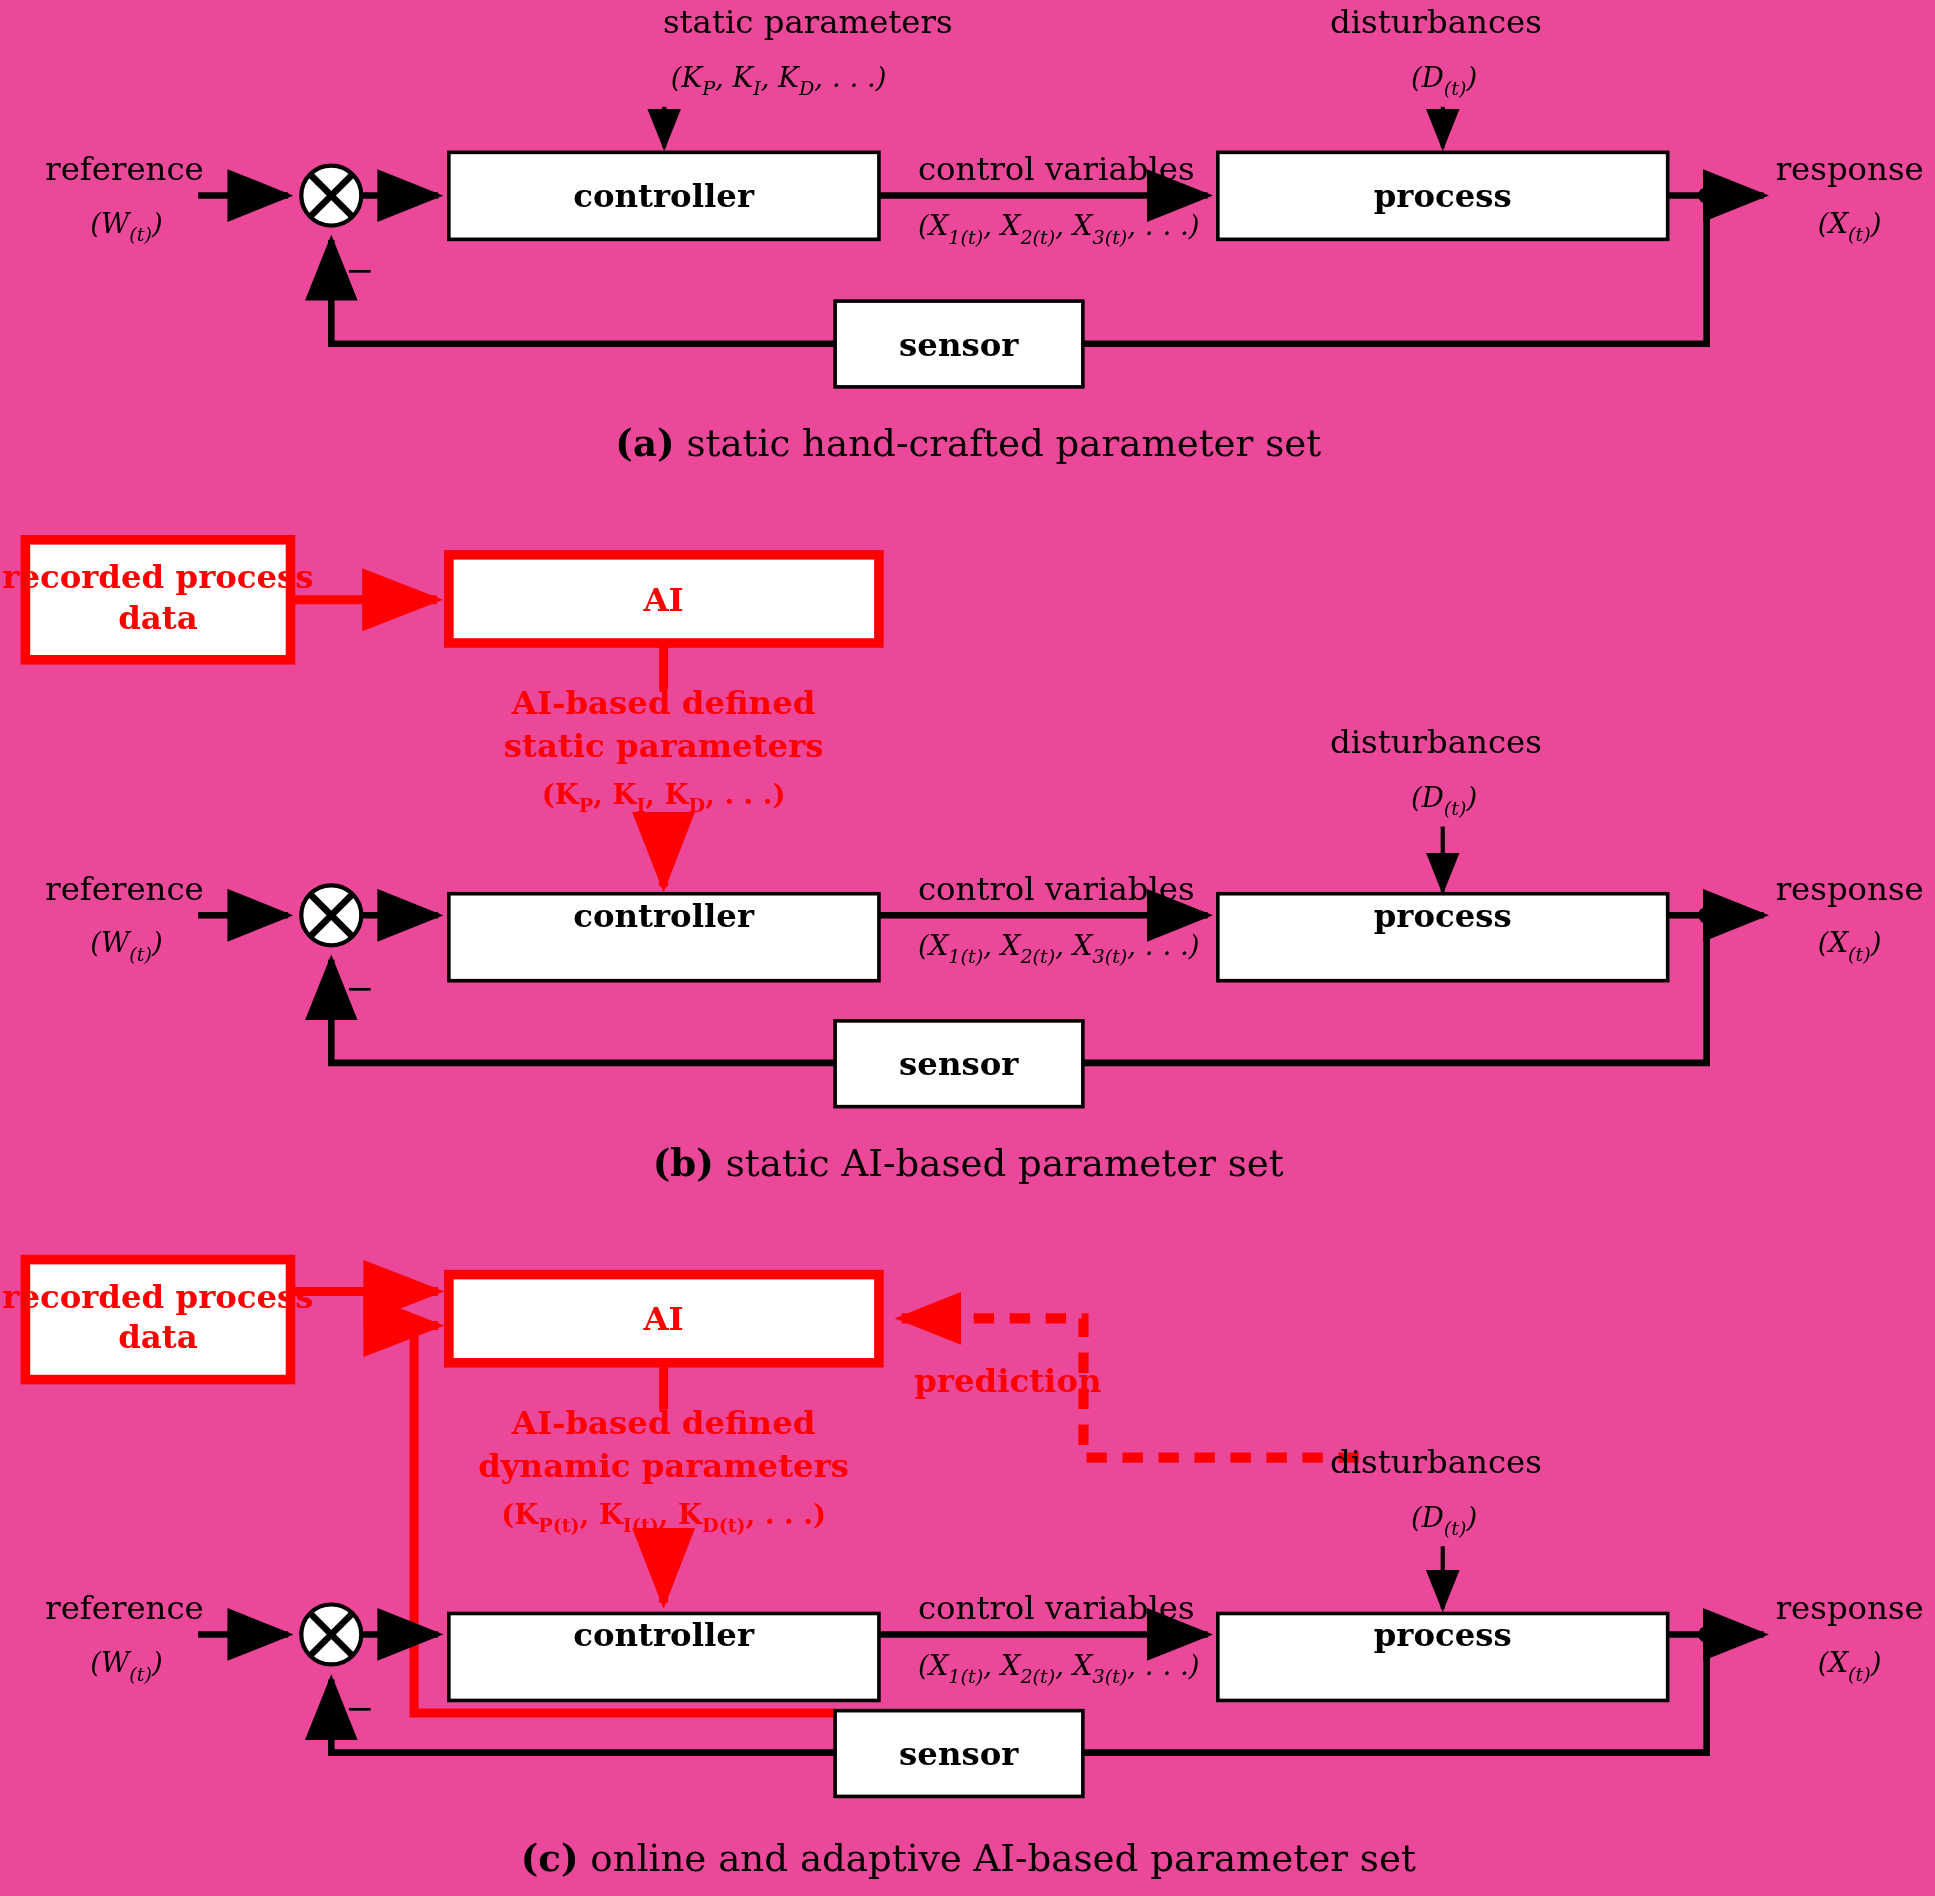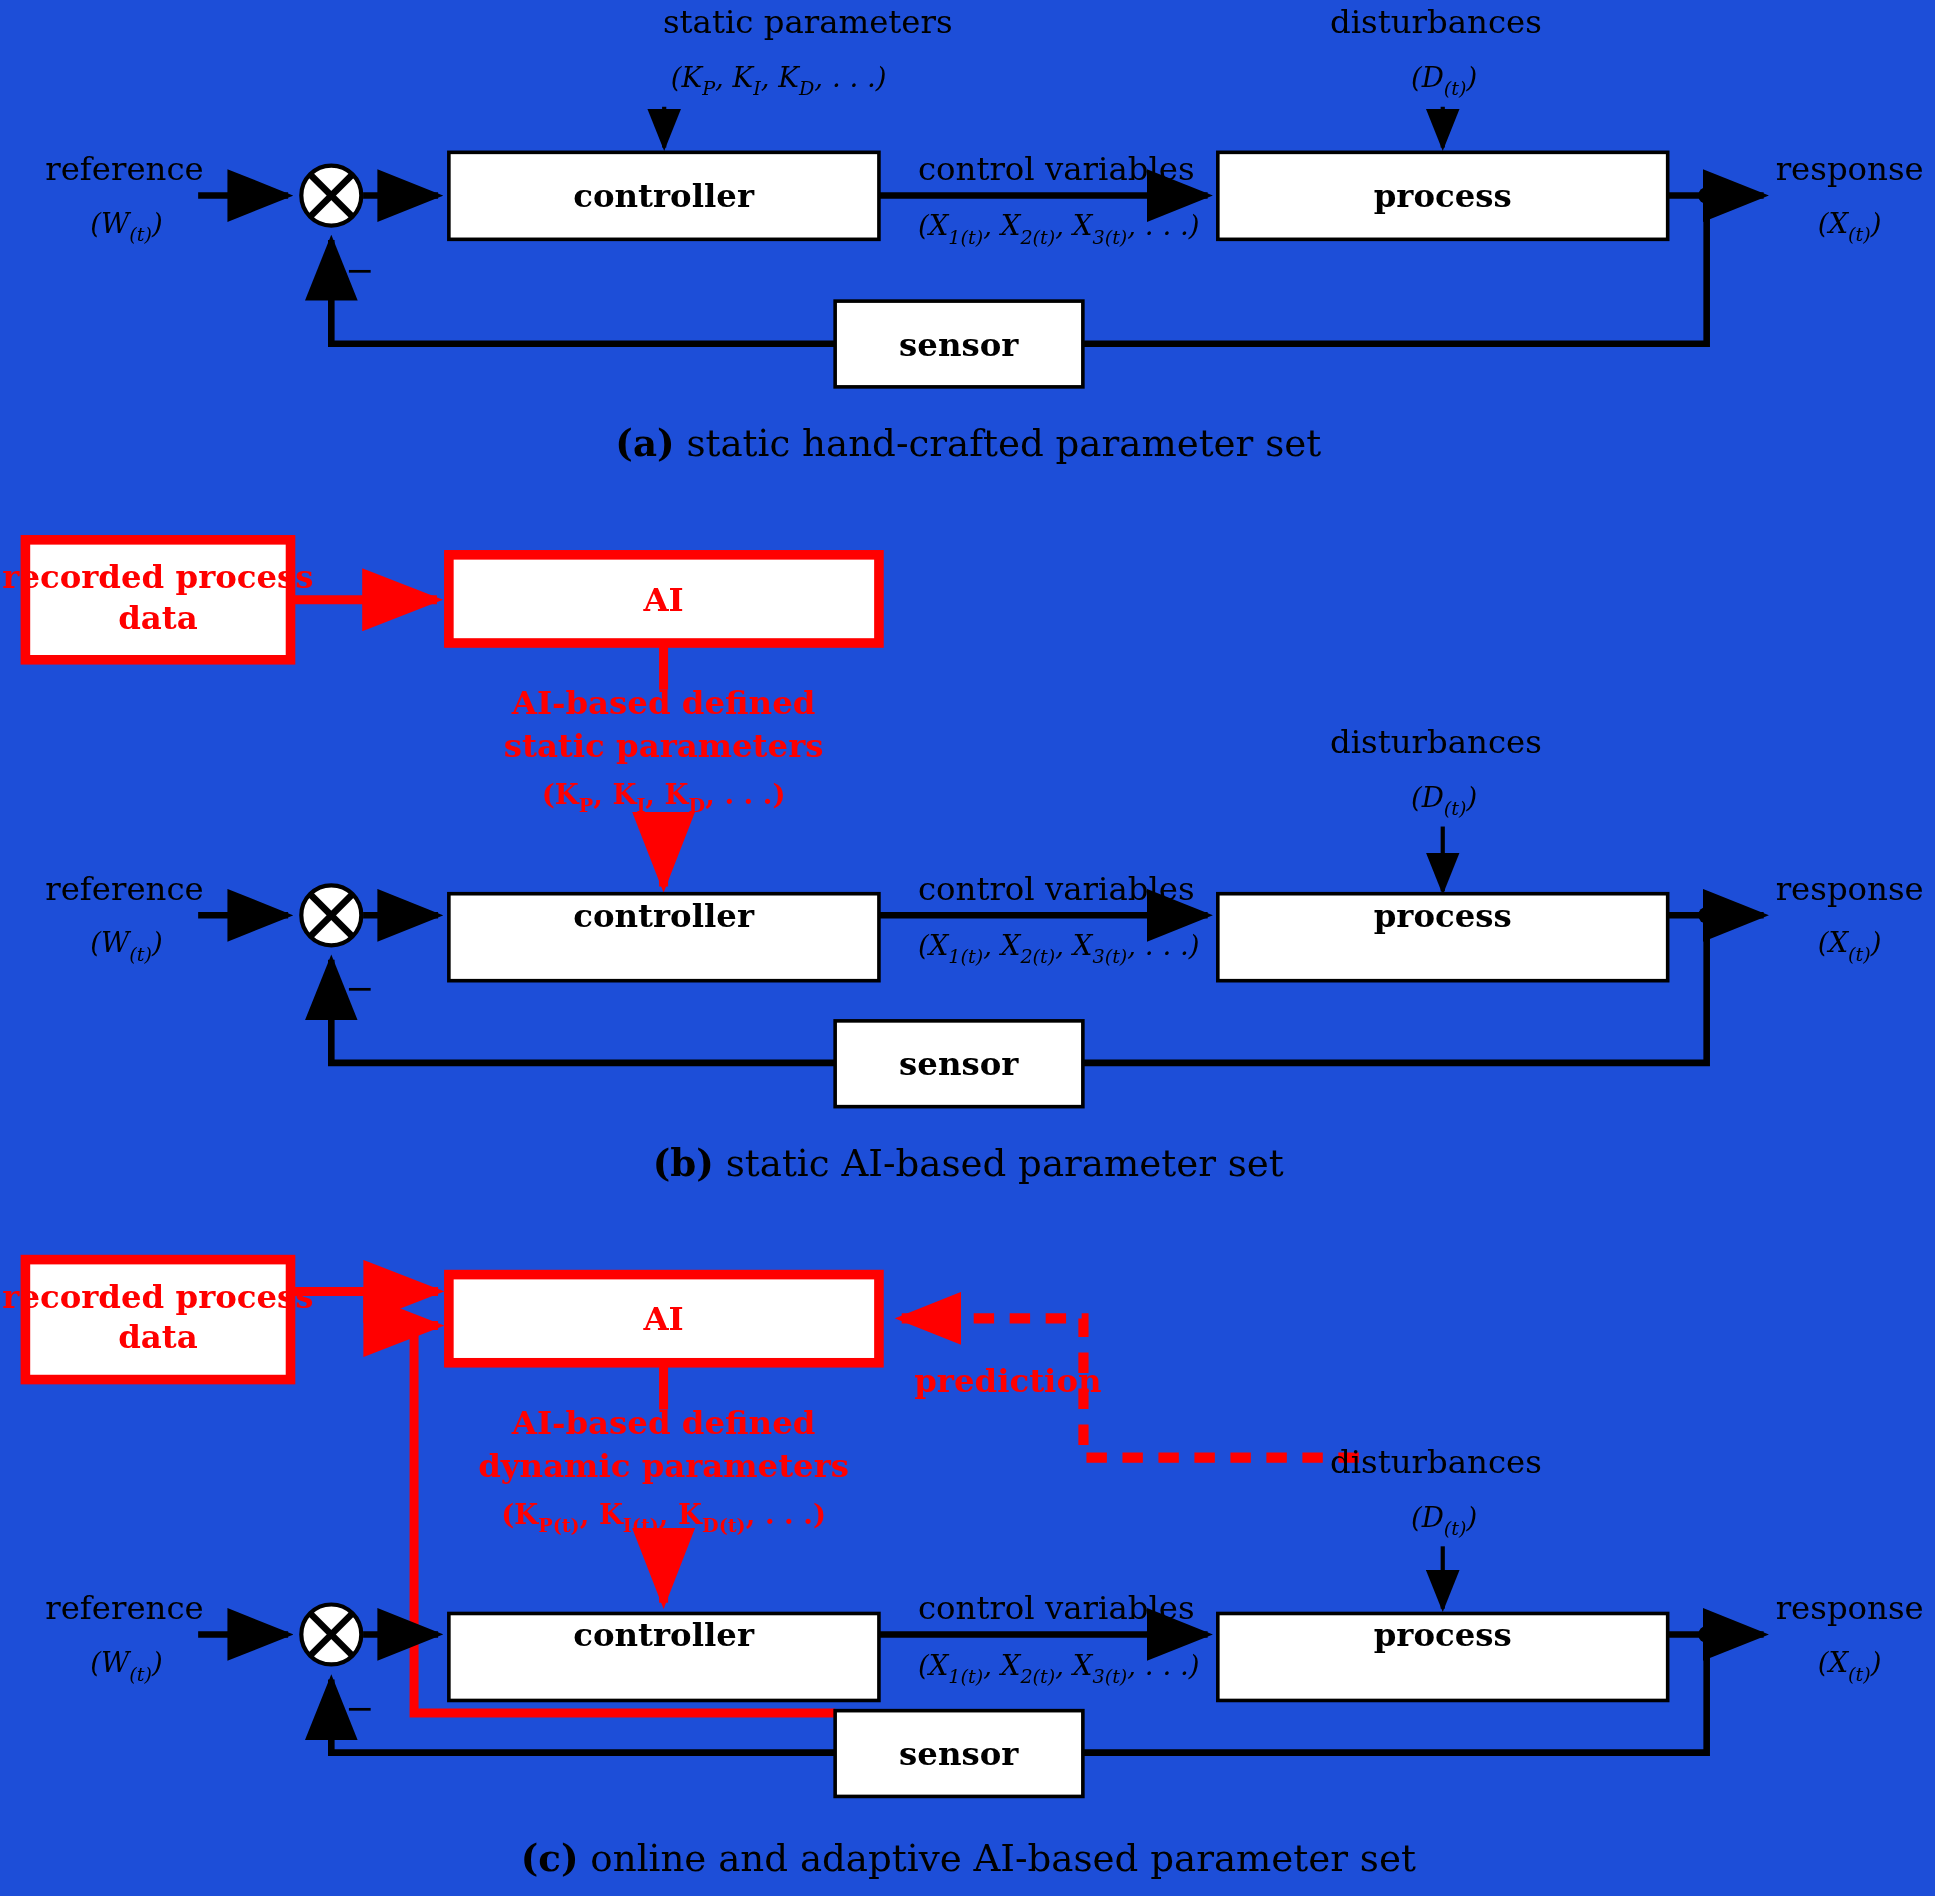--- a/index.html
+++ b/index.html
@@ -1,17 +1,17 @@
 <!DOCTYPE html>
 <html style="font-size:9.6px"><head>
 <meta charset="utf-8">
 <style>
   html,body{margin:0;padding:0;background:#fff;}
   body{font-family:"DejaVu Serif", serif;}
-  #root{position:relative;width:1936px;height:1896px;background:#1d4ed8;overflow:hidden;}
+  #root{position:relative;width:1936px;height:1896px;background:#ec4899;overflow:hidden;}
   svg#diagram{position:absolute;top:0;left:0;width:1936px;height:1896px;}
   .blk-txt{font-family:"DejaVu Serif",serif;font-weight:bold;font-size:54px;fill:#000;}
   .lbl{font-family:"DejaVu Serif",serif;font-size:54px;fill:#000;}
   .lbl-sub{font-family:"DejaVu Serif",serif;font-size:46px;fill:#000;font-style:italic;}
   .cap{font-family:"DejaVu Serif",serif;font-size:62px;fill:#000;}
   .cap-b{font-family:"DejaVu Serif",serif;font-size:62px;fill:#000;font-weight:bold;}
   .red-txt{font-family:"DejaVu Serif",serif;font-weight:bold;font-size:54px;fill:#FF0000;}
   .red-sub{font-family:"DejaVu Serif",serif;font-weight:bold;font-size:46px;fill:#FF0000;}
   .minus{font-family:"DejaVu Serif",serif;font-size:58px;fill:#000;}
   .box{fill:#fff;stroke:#000;stroke-width:6;}

